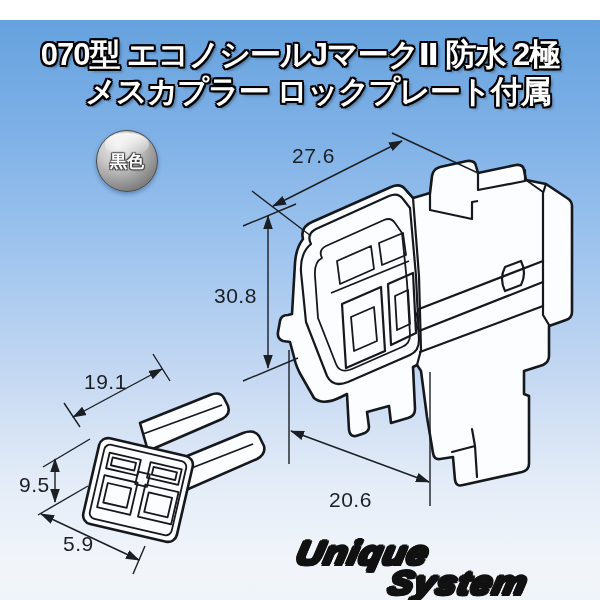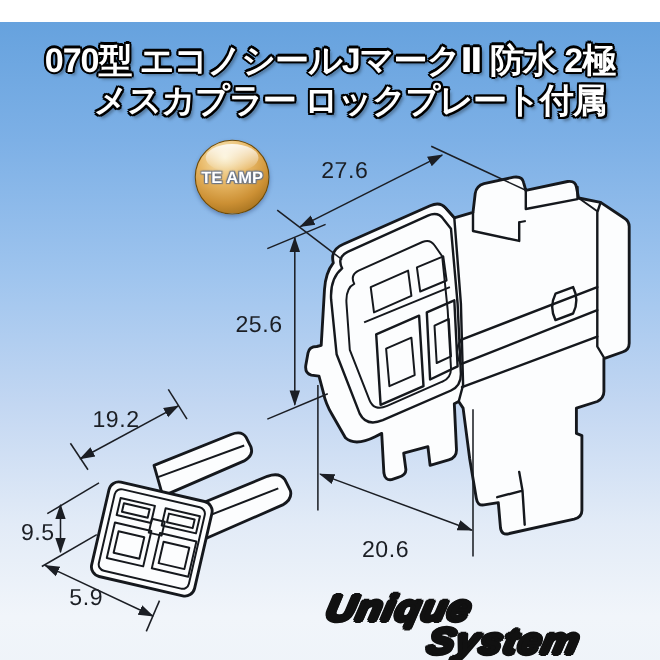--- a/index.html
+++ b/index.html
@@ -75,22 +75,22 @@
 </head>
 <body>
 
 <div class="artboard">
 
   <div class="title">
     <div class="ln">070型 エコノシールJマークⅡ 防水 2極</div>
     <div class="ln ln2">メスカプラー ロックプレート付属</div>
   </div>
 
-  <div class="badge badge-teamp">
-    <span class="lb">TE AMP</span>
+  <div class="badge badge-black">
+    <span class="lb">黒色</span>
     <span class="shine"></span>
   </div>
 
   <svg class="draw" viewBox="0 0 600 600">
     <defs>
       <marker id="arr" viewBox="0 0 10 10" refX="9.3" refY="5" markerWidth="10" markerHeight="10" orient="auto-start-reverse">
         <path d="M0,1.6 L10,5 L0,8.4 Z" fill="#1b1e24"></path>
       </marker>
     </defs>
 
@@ -185,22 +185,22 @@
       <path class="dimline" d="M55,439 L55,482" marker-start="url(#arr)" marker-end="url(#arr)"></path>
       <path class="dimline" d="M43,447 L90,419"></path>
       <path class="dimline" d="M38,495 L88,466"></path>
 
       <path class="dimline" d="M41,494 L139,540" marker-start="url(#arr)" marker-end="url(#arr)"></path>
       <path class="dimline" d="M145,526 L133,554"></path>
     </g>
   </svg>
 
   <div class="dim-label" style="left:292px; top:124px;">27.6</div>
-  <div class="dim-label" style="left:214px; top:264px;">25.6</div>
+  <div class="dim-label" style="left:214px; top:264px;">30.8</div>
   <div class="dim-label" style="left:329px; top:468px;">20.6</div>
-  <div class="dim-label" style="left:84px; top:350px;">19.2</div>
+  <div class="dim-label" style="left:84px; top:350px;">19.1</div>
   <div class="dim-label" style="left:19px; top:453px;">9.5</div>
   <div class="dim-label" style="left:63px; top:512px;">5.9</div>
 
   <div class="logo-word logo-unique">Unique</div>
   <div class="logo-word logo-system">System</div>
 
 </div>
 
 </body></html>

